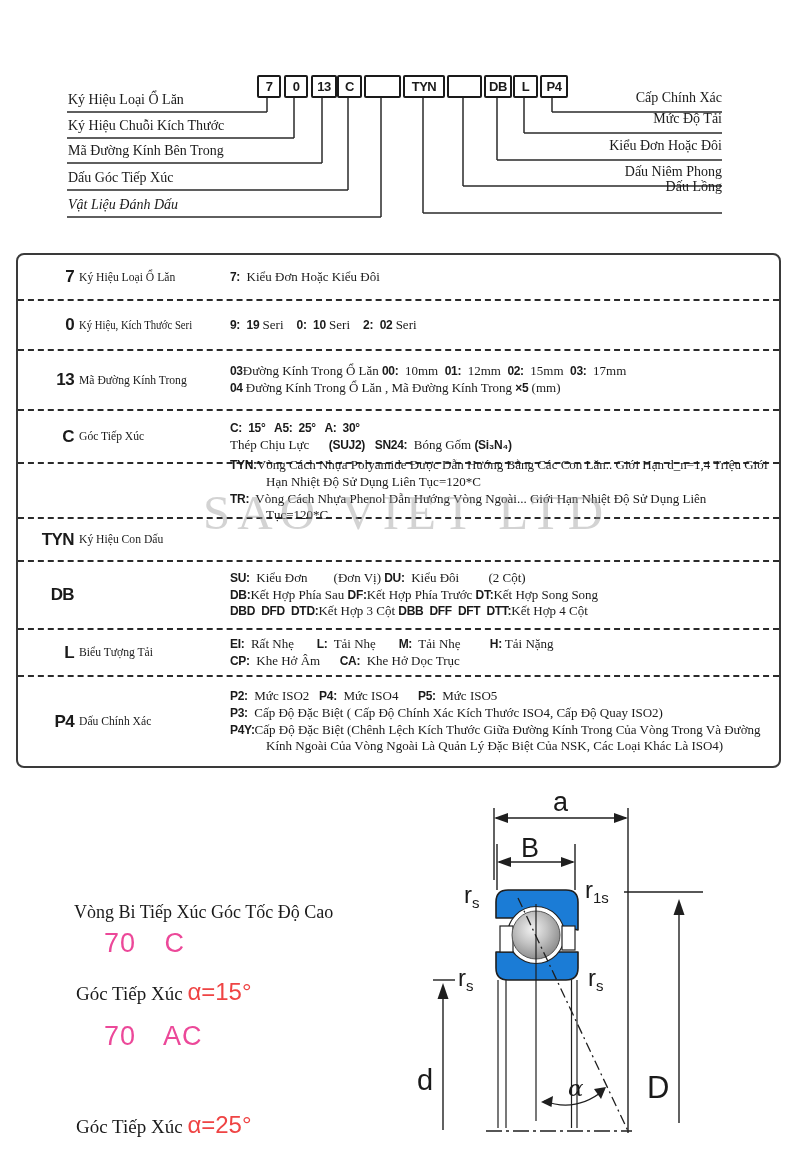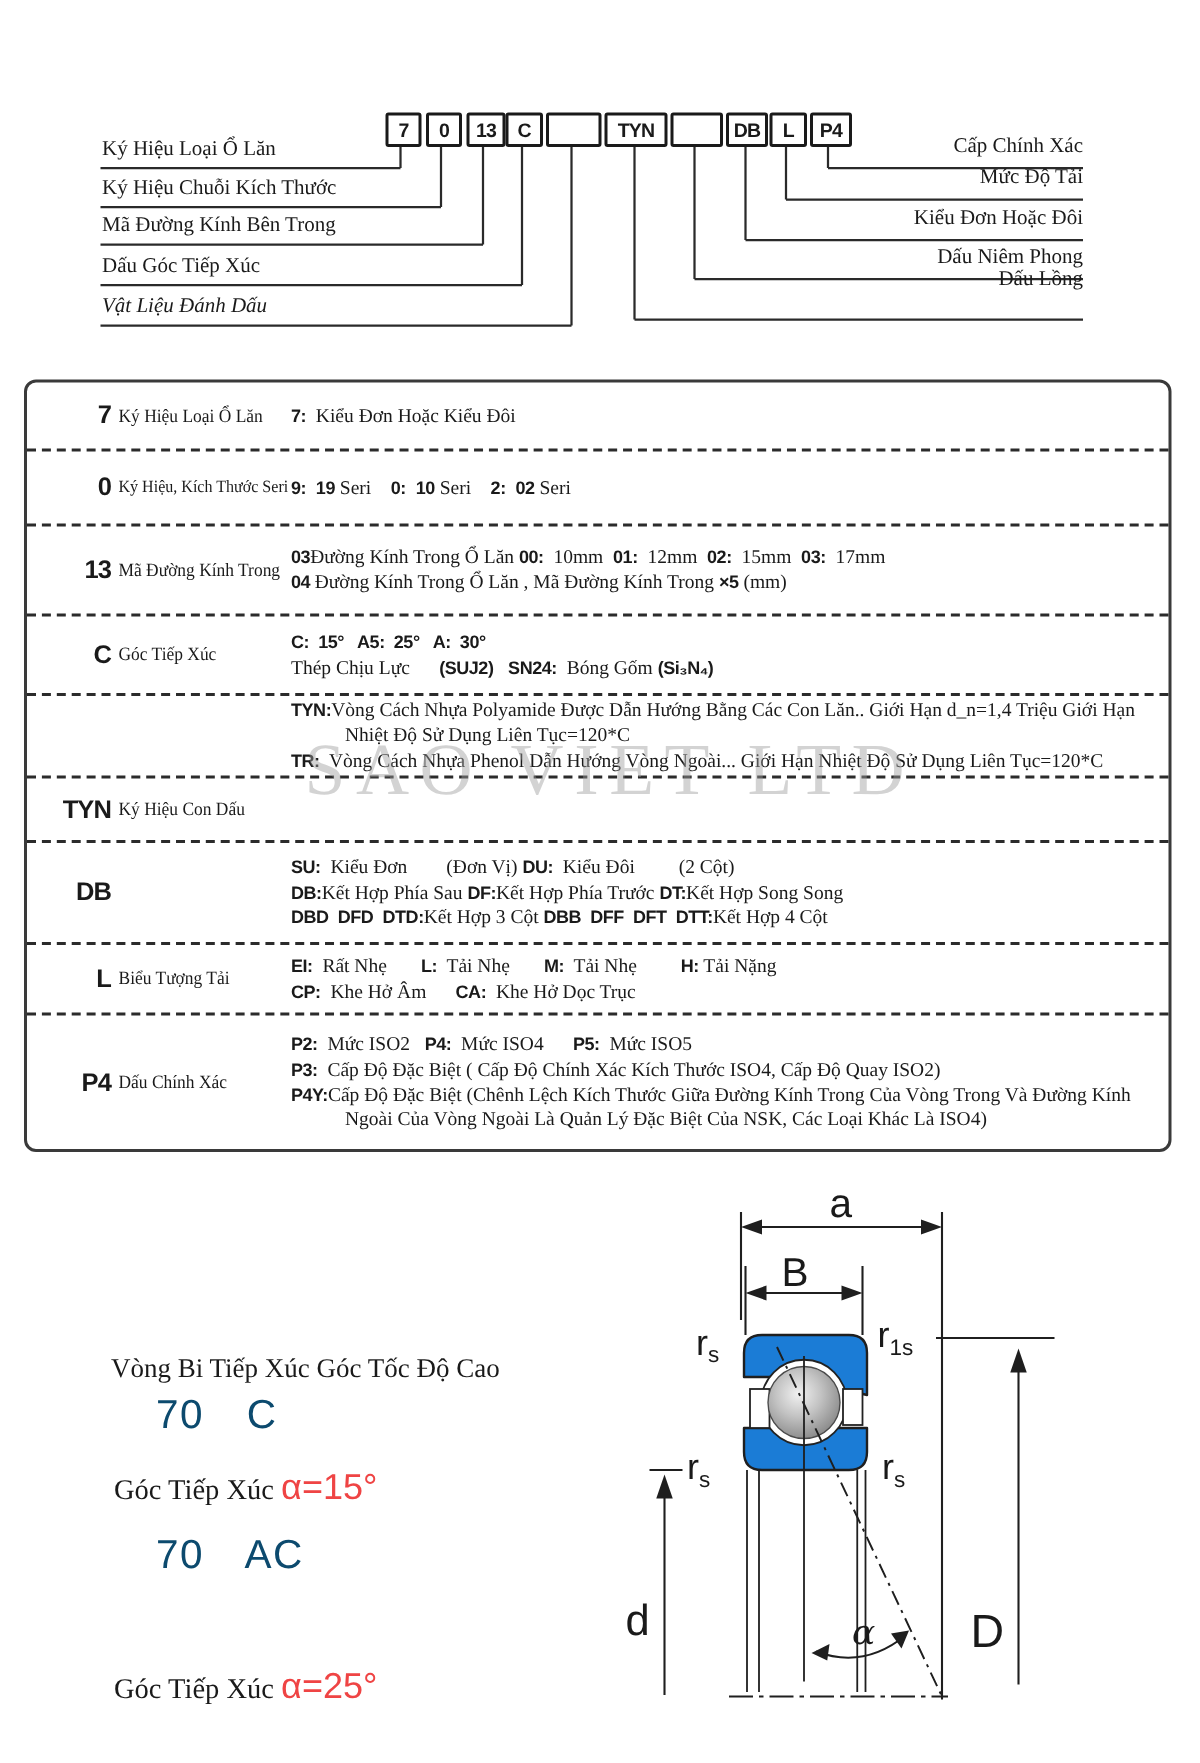--- a/index.html
+++ b/index.html
@@ -28,34 +28,34 @@
   .trow-code{
     font-family:"Liberation Sans",sans-serif;font-weight:700;font-size:17px;letter-spacing:-0.6px;
     width:42px;flex:0 0 42px;text-align:right;
   }
   .trow-label{font-size:12.5px;white-space:nowrap;margin-left:5px;transform:scaleX(0.93);transform-origin:left center;}
   .trow:nth-child(2) .trow-label{font-size:11.5px;}
   .trow-content{
     flex:1;display:flex;flex-direction:column;justify-content:center;
     padding:2px 8px 2px 0;font-size:13px;line-height:1.3;
   }
-  .cline{white-space:pre-wrap;padding-left:36px;text-indent:-36px;}
+  .cline{white-space:pre-wrap;padding-left:36px;text-indent:-36px;margin-left:36px;}
   .seg-b{font-family:"Liberation Sans",sans-serif;font-weight:700;font-size:12px;letter-spacing:-0.3px;}
   .seg-t{font-family:"Liberation Serif","DejaVu Serif",serif;}
   .seg-sup{font-size:9px;vertical-align:super;}
   
   #watermark{
     position:absolute;left:203px;top:484px;font-size:49px;letter-spacing:7px;
     color:rgba(158,158,158,0.45);white-space:nowrap;font-family:"Liberation Serif",serif;
   }
   
   .bt{position:absolute;line-height:1.15;}
   #bottom-title{left:74px;top:902px;font-size:18px;}
   .series-code{
-    left:104px;font-family:"Liberation Sans",sans-serif;font-size:27px;color:#0c4a6e;
+    left:104px;font-family:"Liberation Sans",sans-serif;font-size:27px;color:#ec4899;
     word-spacing:20px;letter-spacing:1px;
   }
   #series1-code{top:928px;}
   #series2-code{top:1021px;}
   .angle-line{left:76px;font-size:19px;}
   #angle1{top:978px;}
   #angle2{top:1111px;}
   .angle-value{font-family:"Liberation Sans",sans-serif;font-size:24px;color:#ef4444;}
   
   #bearing-svg{position:absolute;left:410px;top:780px;width:340px;height:395px;}

